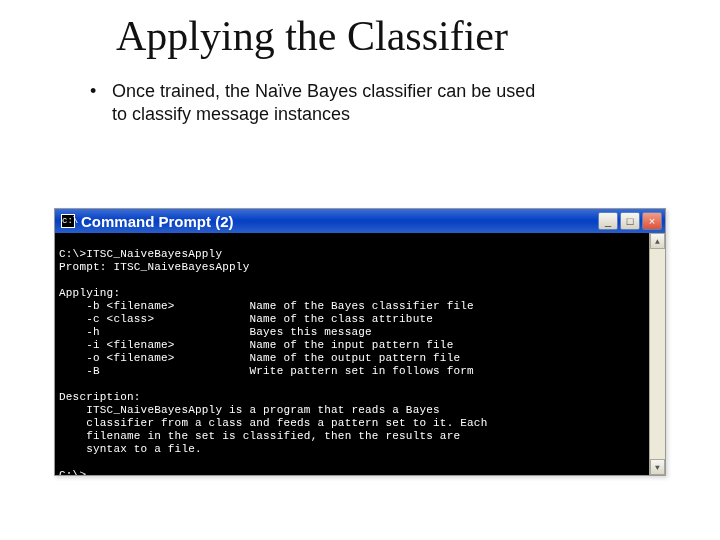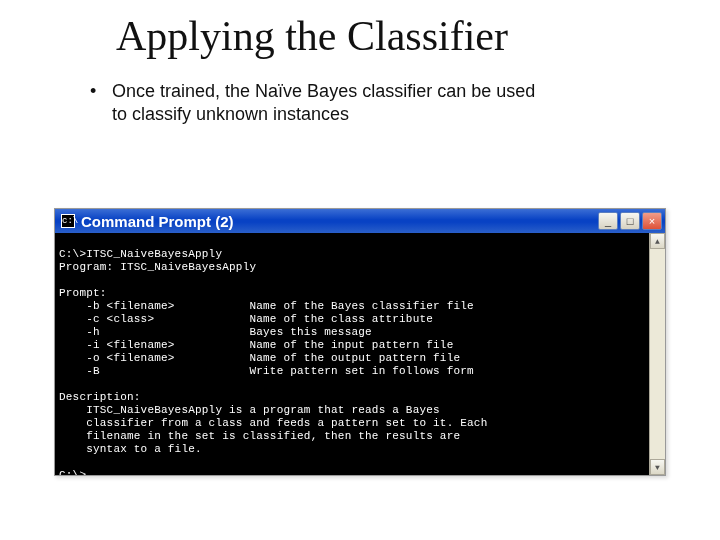--- a/index.html
+++ b/index.html
@@ -135,40 +135,40 @@
     color: #555;
   }
   .sb-track { flex: 1; background: #ece9d8; }
 </style>
 </head>
 <body>
 
 <div class="slide">
   <h1 class="title">Applying the Classifier</h1>
   <ul class="bullets">
-    <li>Once trained, the Naïve Bayes classifier can be used to classify unknown instances</li>
+    <li>Once trained, the Naïve Bayes classifier can be used to classify message instances</li>
   </ul>
 
   <div class="cmd-window">
     <div class="titlebar">
       <div class="titlebar-left">
         <span class="title-icon">c:\</span>
         <span class="titlebar-text">Command Prompt (2)</span>
       </div>
       <div class="win-controls">
         <div class="win-btn">_</div>
         <div class="win-btn">□</div>
         <div class="win-btn close">×</div>
       </div>
     </div>
     <div class="terminal">
 <span>C:\&gt;ITSC_NaiveBayesApply</span>
-<span>Program: ITSC_NaiveBayesApply</span>
+<span>Prompt: ITSC_NaiveBayesApply</span>
 <span></span>
-<span>Prompt:</span>
+<span>Applying:</span>
 <span>    -b &lt;filename&gt;           Name of the Bayes classifier file</span>
 <span>    -c &lt;class&gt;              Name of the class attribute</span>
 <span>    -h                      Bayes this message</span>
 <span>    -i &lt;filename&gt;           Name of the input pattern file</span>
 <span>    -o &lt;filename&gt;           Name of the output pattern file</span>
 <span>    -B                      Write pattern set in follows form</span>
 <span></span>
 <span>Description:</span>
 <span>    ITSC_NaiveBayesApply is a program that reads a Bayes</span>
 <span>    classifier from a class and feeds a pattern set to it. Each</span>

